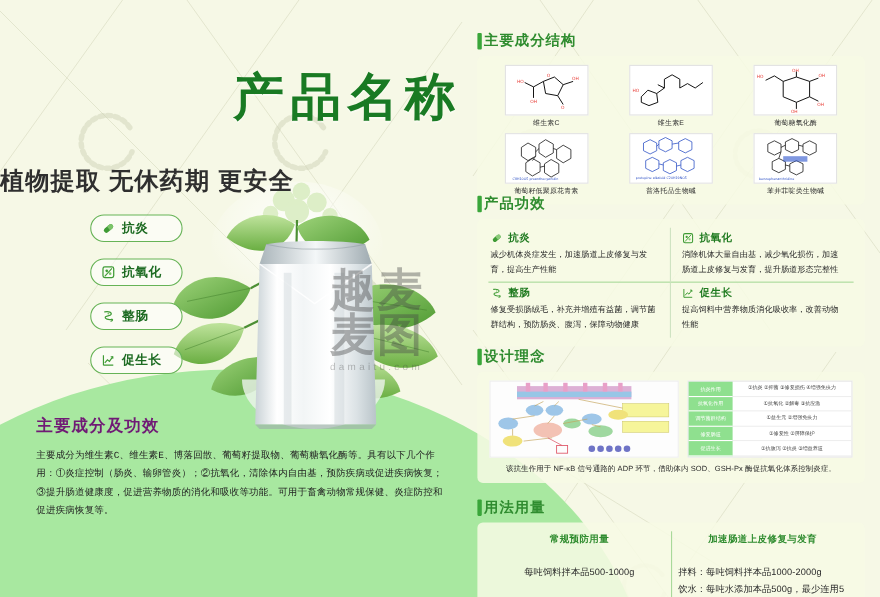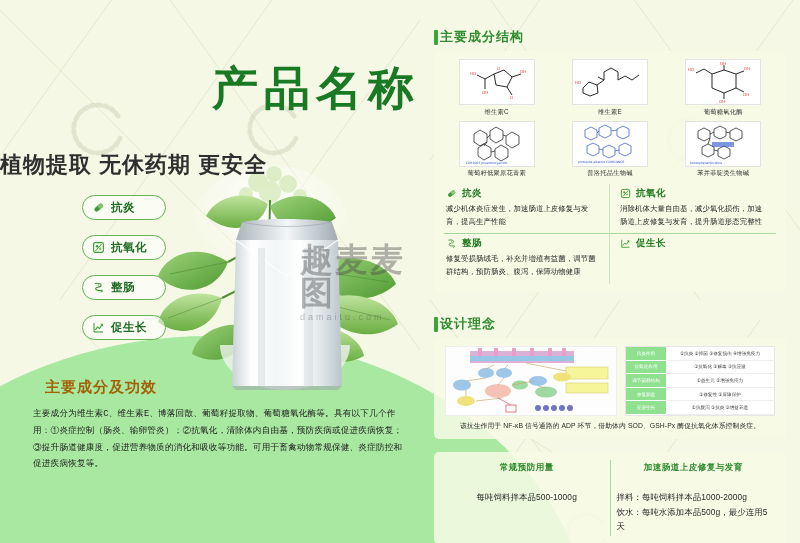--- a/index.html
+++ b/index.html
@@ -38,28 +38,28 @@
     margin-bottom:15px;
   }
   .badge .bi{width:13px;height:13px;flex:0 0 13px;display:block;}
   .badge .blabel{font-size:11.5px;font-weight:bold;color:#1d6b22;letter-spacing:.5px;}
 
   
   .plant-wrap{position:absolute;left:150px;top:130px;width:270px;height:290px;z-index:3;}
   .pkg{position:absolute;left:228px;top:218px;width:118px;height:175px;z-index:4;}
 
   .left-info{position:absolute;left:33px;top:378px;width:378px;z-index:6;}
-  .left-info h3{margin:0 0 9px 12px;font-size:15px;font-weight:bold;color:#a16207;letter-spacing:1px;}
+  .left-info h3{margin:0 0 9px 0;font-size:15px;font-weight:bold;color:#701a75;letter-spacing:1px;}
   .left-info p{margin:0;font-size:8.6px;line-height:1.95;color:#222;letter-spacing:.2px;font-family:Liberation Mono, monospace;}
 
   .watermark{
     position:absolute;left:300px;top:243px;z-index:7;
     color:rgba(70,70,70,.40);pointer-events:none;
   }
-  .wm-main{font-size:33px;font-weight:bold;letter-spacing:2px;line-height:1;}
+  .wm-main{font-size:41px;font-weight:bold;letter-spacing:2px;line-height:1;}
   .wm-sub{font-size:9px;letter-spacing:3px;margin-top:3px;color:rgba(70,70,70,.34);}
 
   
   .right{position:absolute;left:420px;top:0;width:380px;height:543px;z-index:3;}
   .sec{position:absolute;left:14px;width:352px;}
   .sec-head{display:flex;align-items:center;gap:2px;margin-bottom:5px;}
   .sec-bar{width:4px;height:15px;background:#3aa63a;border-radius:1px;display:block;}
   .sec-title{font-size:13px;font-weight:bold;color:#2f8c2f;letter-spacing:1px;}
   .sec-body{
     background:rgba(247,250,228,.86);border-radius:5px;padding:8px 10px;box-sizing:border-box;
@@ -456,20 +456,24 @@
               </svg>
             </div>
             <div class="cap">苯并菲啶类生物碱</div>
           </div>
 
         </div>
       </div>
     </div>
 
     <div class="sec" style="top:176px;">
+      <div class="sec-head">
+        <span class="sec-bar"></span>
+        <span class="sec-title">产品功效</span>
+      </div>
       <div class="sec-body">
         <div class="eff-grid">
 
           <div class="eff rb bb">
             <div class="eff-head">
               <svg class="ei" viewBox="0 0 16 16">
                 <g transform="rotate(-40 8 8)">
                   <rect x="2" y="5.5" width="12" height="5.5" rx="2.75" fill="#3f9b35"></rect>
                   <path d="M8 5.5 h3.25 a2.75 2.75 0 0 1 0 5.5 H8 Z" fill="#8ccb7a"></path>
                 </g>
@@ -506,20 +510,21 @@
           <div class="eff pl">
             <div class="eff-head">
               <svg class="ei" viewBox="0 0 16 16">
                 <path d="M2.5 13.5 V2.5" stroke="#3f9b35" stroke-width="1.3"></path>
                 <path d="M2.5 13.5 H13.5" stroke="#3f9b35" stroke-width="1.3"></path>
                 <path d="M4 11 L7 7.5 L9.2 9.3 L13 4" fill="none" stroke="#3f9b35" stroke-width="1.3"></path>
                 <path d="M10.6 4 H13 V6.4" fill="none" stroke="#3f9b35" stroke-width="1.2"></path>
               </svg>
               <span class="et">促生长</span>
             </div>
+            <div class="eff-txt">提高饲料中营养物质消化吸收率，改善动物性能</div>
           </div>
 
         </div>
       </div>
     </div>
 
     <div class="sec" style="top:315px;">
       <div class="sec-head">
         <span class="sec-bar"></span>
         <span class="sec-title">设计理念</span>
@@ -596,20 +601,24 @@
               <div>①抗腹泻 ②抗炎 ③增益养道</div>
             </div>
           </div>
 
         </div>
         <div class="dc-cap">该抗生作用于 NF-κB 信号通路的 ADP 环节，借助体内 SOD、GSH-Px 酶促抗氧化体系控制炎症。</div>
       </div>
     </div>
 
     <div class="sec" style="top:452px;">
+      <div class="sec-head">
+        <span class="sec-bar"></span>
+        <span class="sec-title">用法用量</span>
+      </div>
       <div class="sec-body">
         <div class="dose-grid">
           <div class="dose rb">
             <div class="dose-h">常规预防用量</div>
             <div class="dose-t">每吨饲料拌本品500-1000g</div>
           </div>
           <div class="dose">
             <div class="dose-h">加速肠道上皮修复与发育</div>
             <div class="dose-t left-al">拌料：每吨饲料拌本品1000-2000g</div>
             <div class="dose-t left-al">饮水：每吨水添加本品500g，最少连用5天</div>

